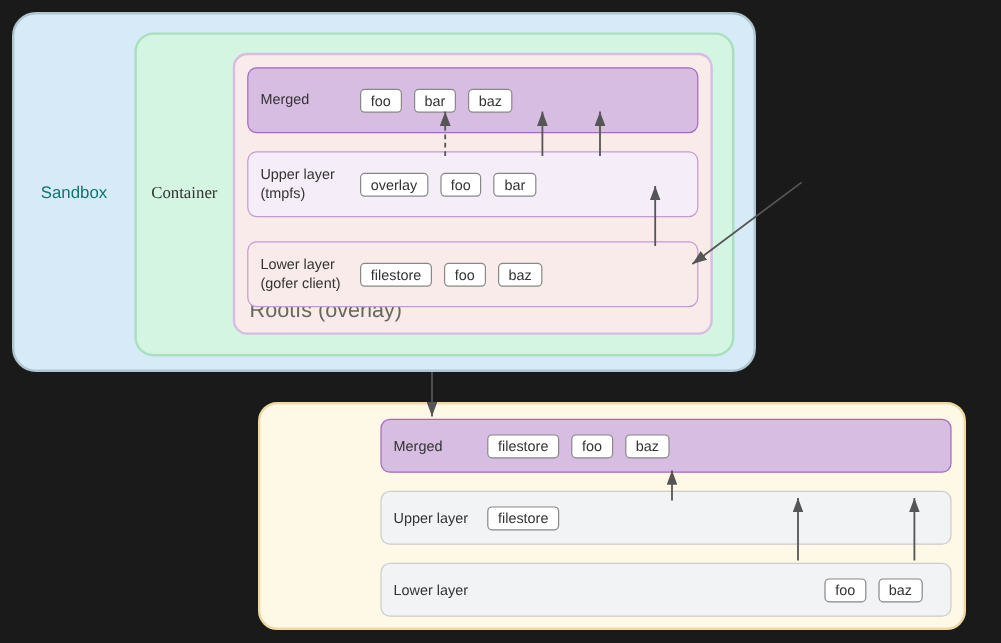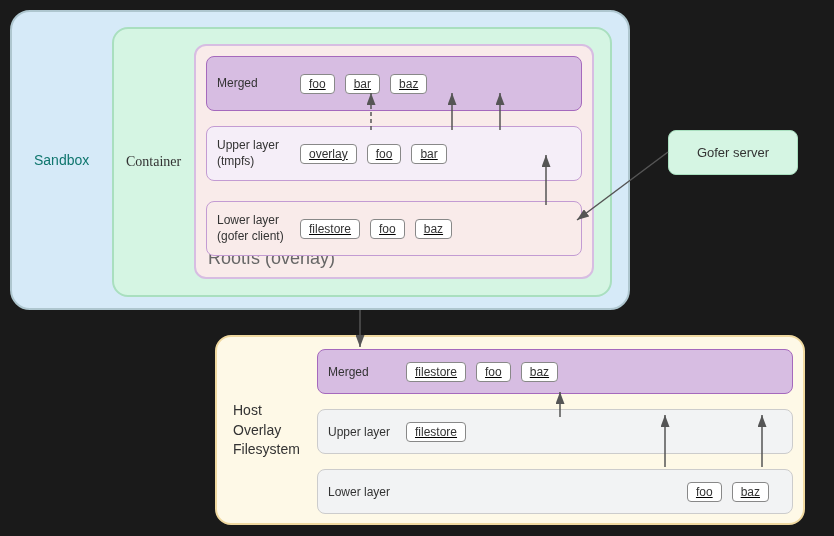--- a/index.html
+++ b/index.html
@@ -130,21 +130,20 @@
       font-size: 12px;
       background: white;
       color: #333;
     }
 
     .file-badges {
       display: flex;
       align-items: center;
       flex-wrap: wrap;
       gap: 4px;
-      text-decoration: underline;
     }
 
     
     .host-box {
       position: absolute;
       left: 215px;
       top: 335px;
       width: 590px;
       height: 190px;
       background: #fef9e7;
@@ -261,26 +260,22 @@
             <span class="file-badge">filestore</span>
             <span class="file-badge">foo</span>
             <span class="file-badge">baz</span>
           </div>
         </div>
 
       </div>
     </div>
   </div>
 
-  <div class="gofer-box">
-    <span>Gofer server</span>
-  </div>
 
   <div class="host-box">
-    <span class="host-label">Host<br>Overlay<br>Filesystem</span>
 
     <div class="host-layer-row host-merged-row">
       <span class="host-layer-title">Merged</span>
       <div class="file-badges">
         <span class="file-badge">filestore</span>
         <span class="file-badge">foo</span>
         <span class="file-badge">baz</span>
       </div>
     </div>
 

